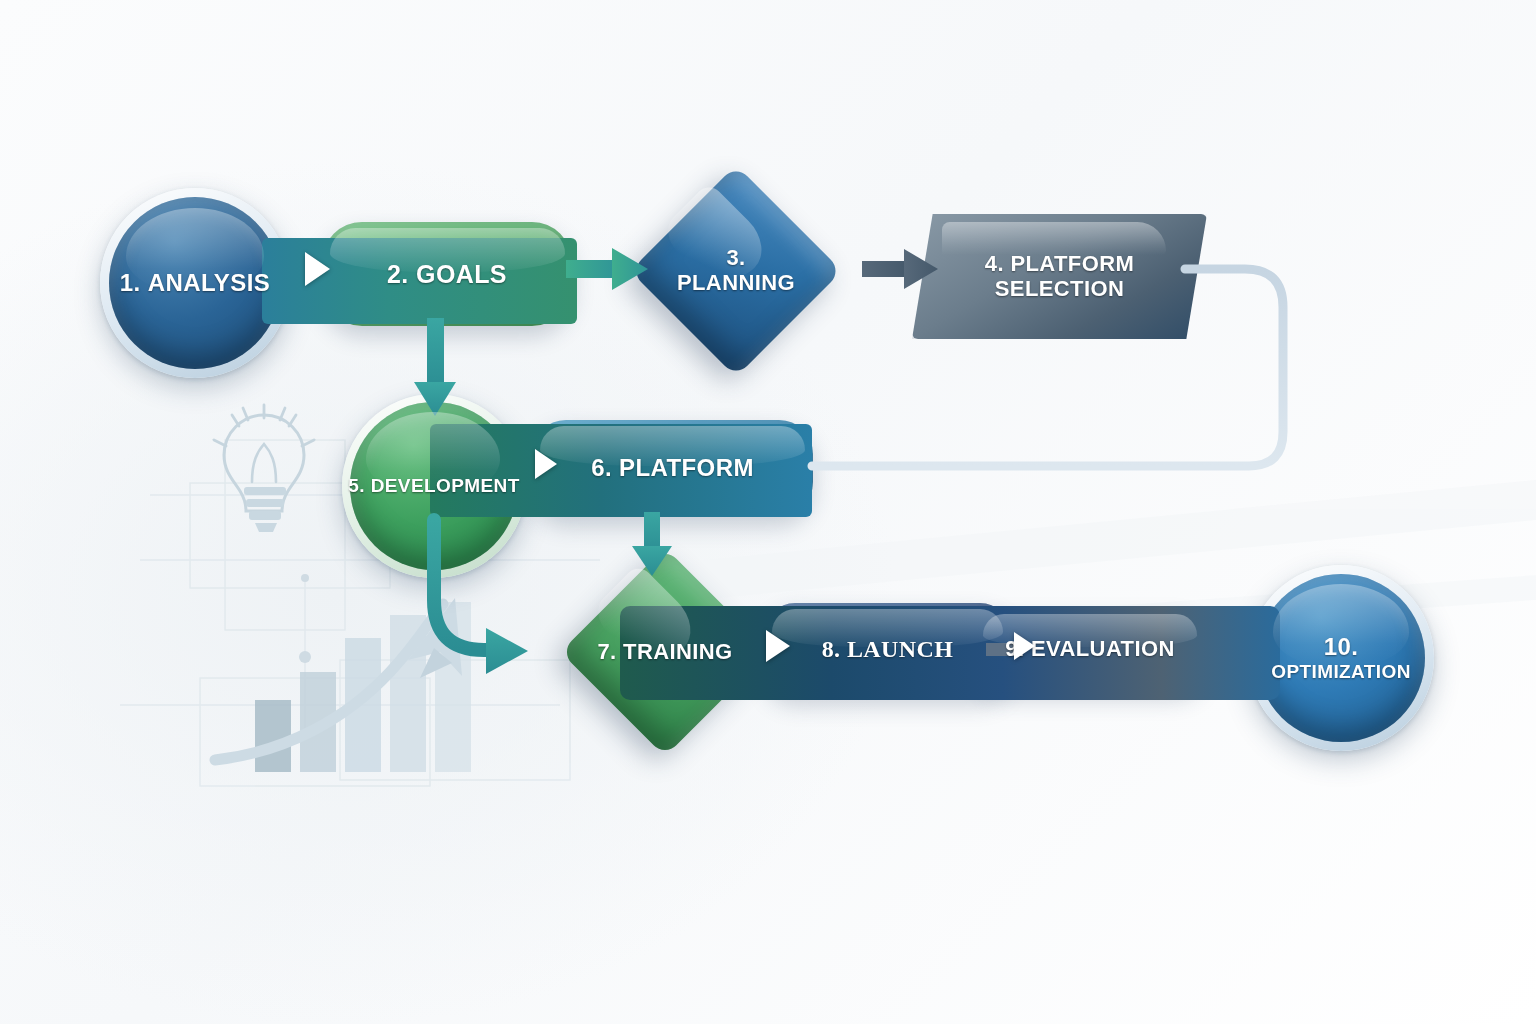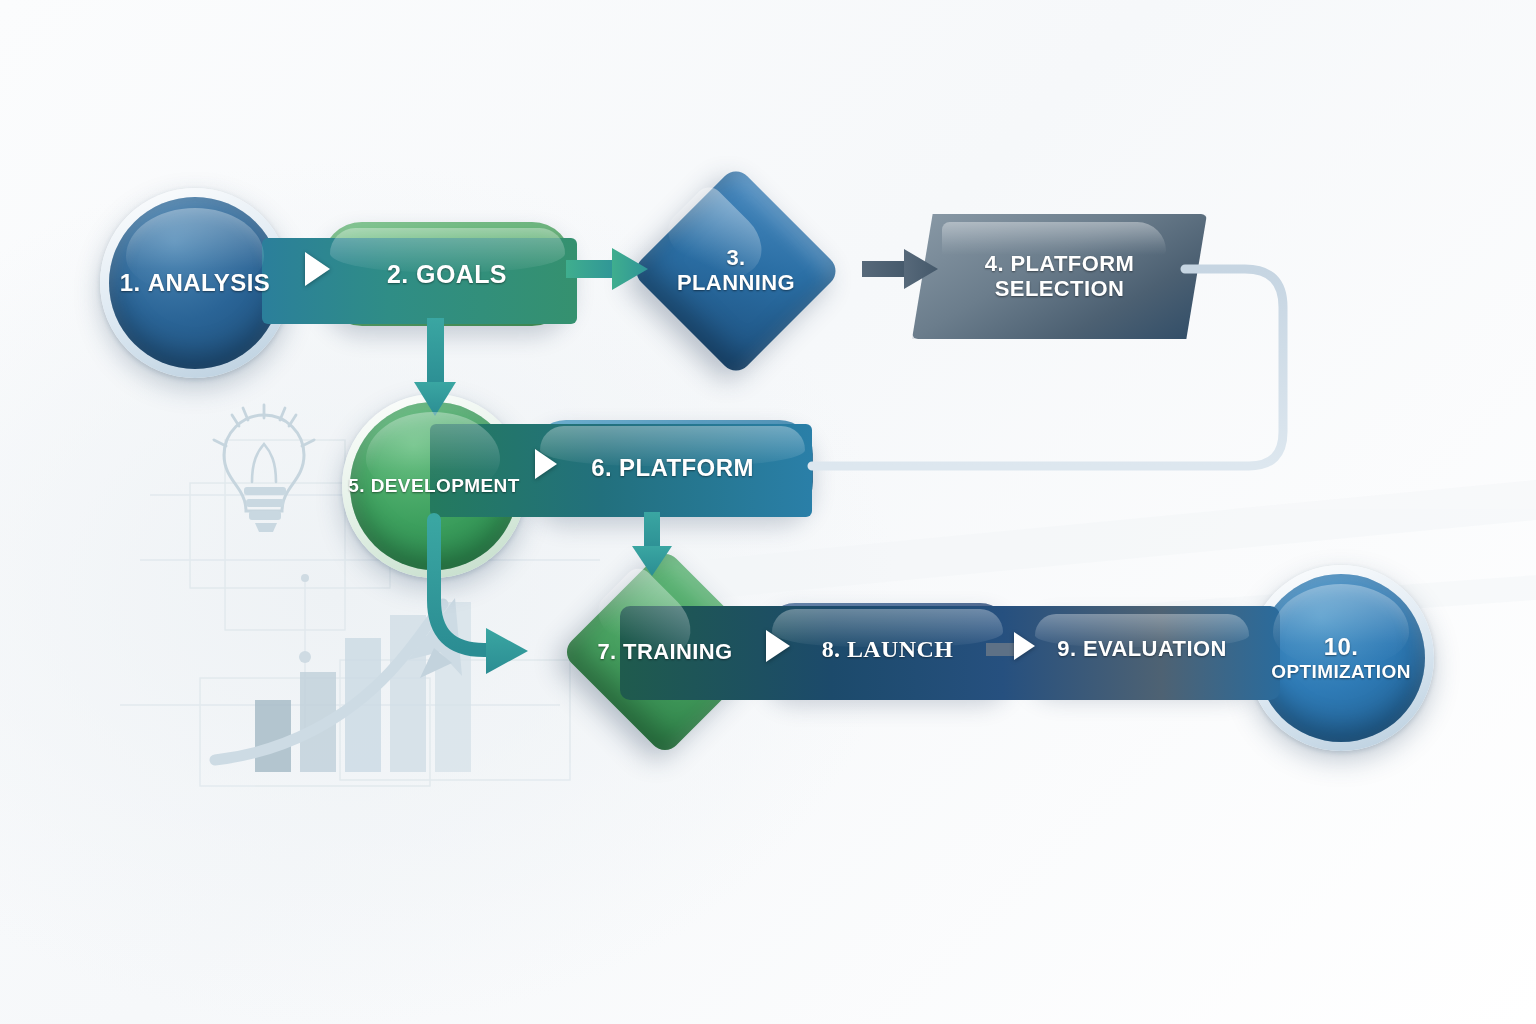--- a/index.html
+++ b/index.html
@@ -311,21 +311,21 @@
               background:linear-gradient(135deg,#4d719e 0%, #3a5d8f 45%, #26406a 100%);">
     <div class="cap-gloss"></div>
     <div class="label" style="font-size:24px;font-family:Liberation Serif, serif;">
       <span class="num">8.</span>
       <span class="word">LAUNCH</span>
     </div>
   </div>
 
   <div class="chev-white" style="left:1014px; top:632px; border-top-width:14px; border-bottom-width:14px; border-left-width:21px;"></div>
 
-  <div class="cap node" style="left:1028px; top:609px; width:228px; height:80px; border-radius:28px;
+  <div class="cap node" style="left:976px; top:609px; width:228px; height:80px; border-radius:28px;
               background:linear-gradient(135deg,#a3aeb9 0%, #8c98a4 45%, #74828f 100%);">
     <div class="cap-gloss"></div>
     <div class="label" style="font-size:22px;">
       <span class="num">9.</span>
       <span class="word">EVALUATION</span>
     </div>
   </div>
 
   <div class="circ-wrap node" style="left:1248px; top:565px; width:186px; height:186px;">
     <div class="circ-ring"></div>

